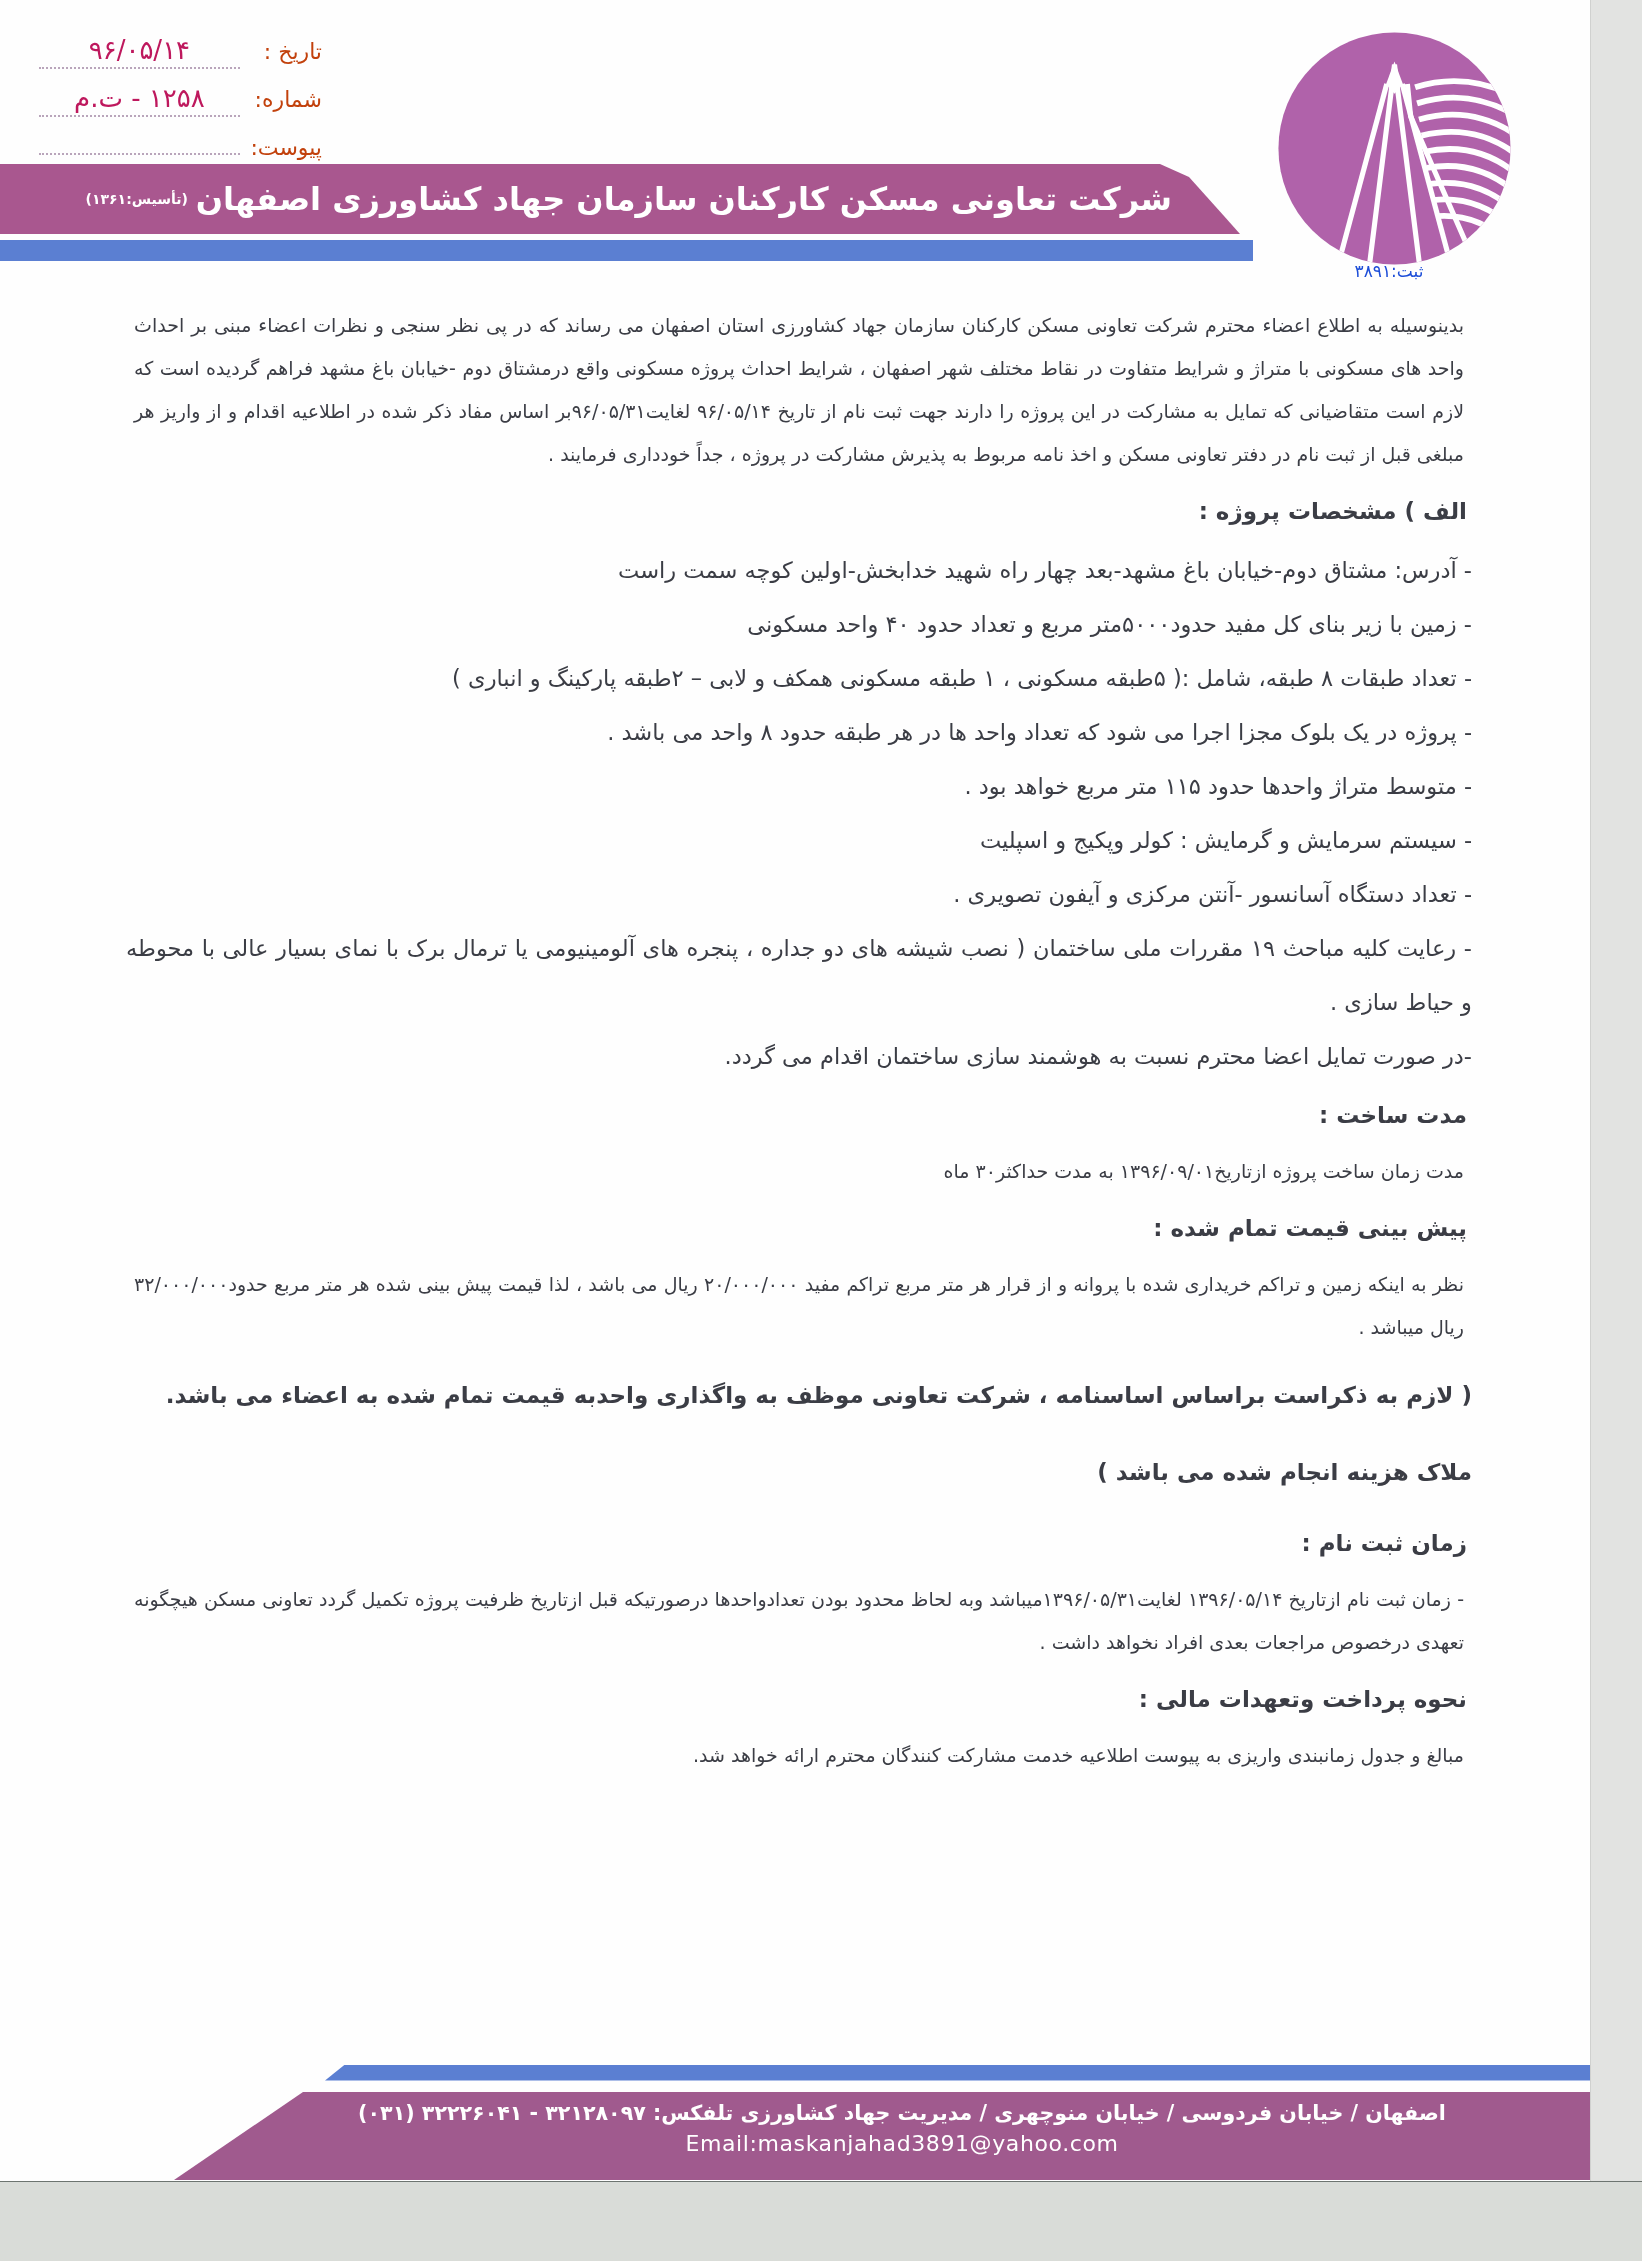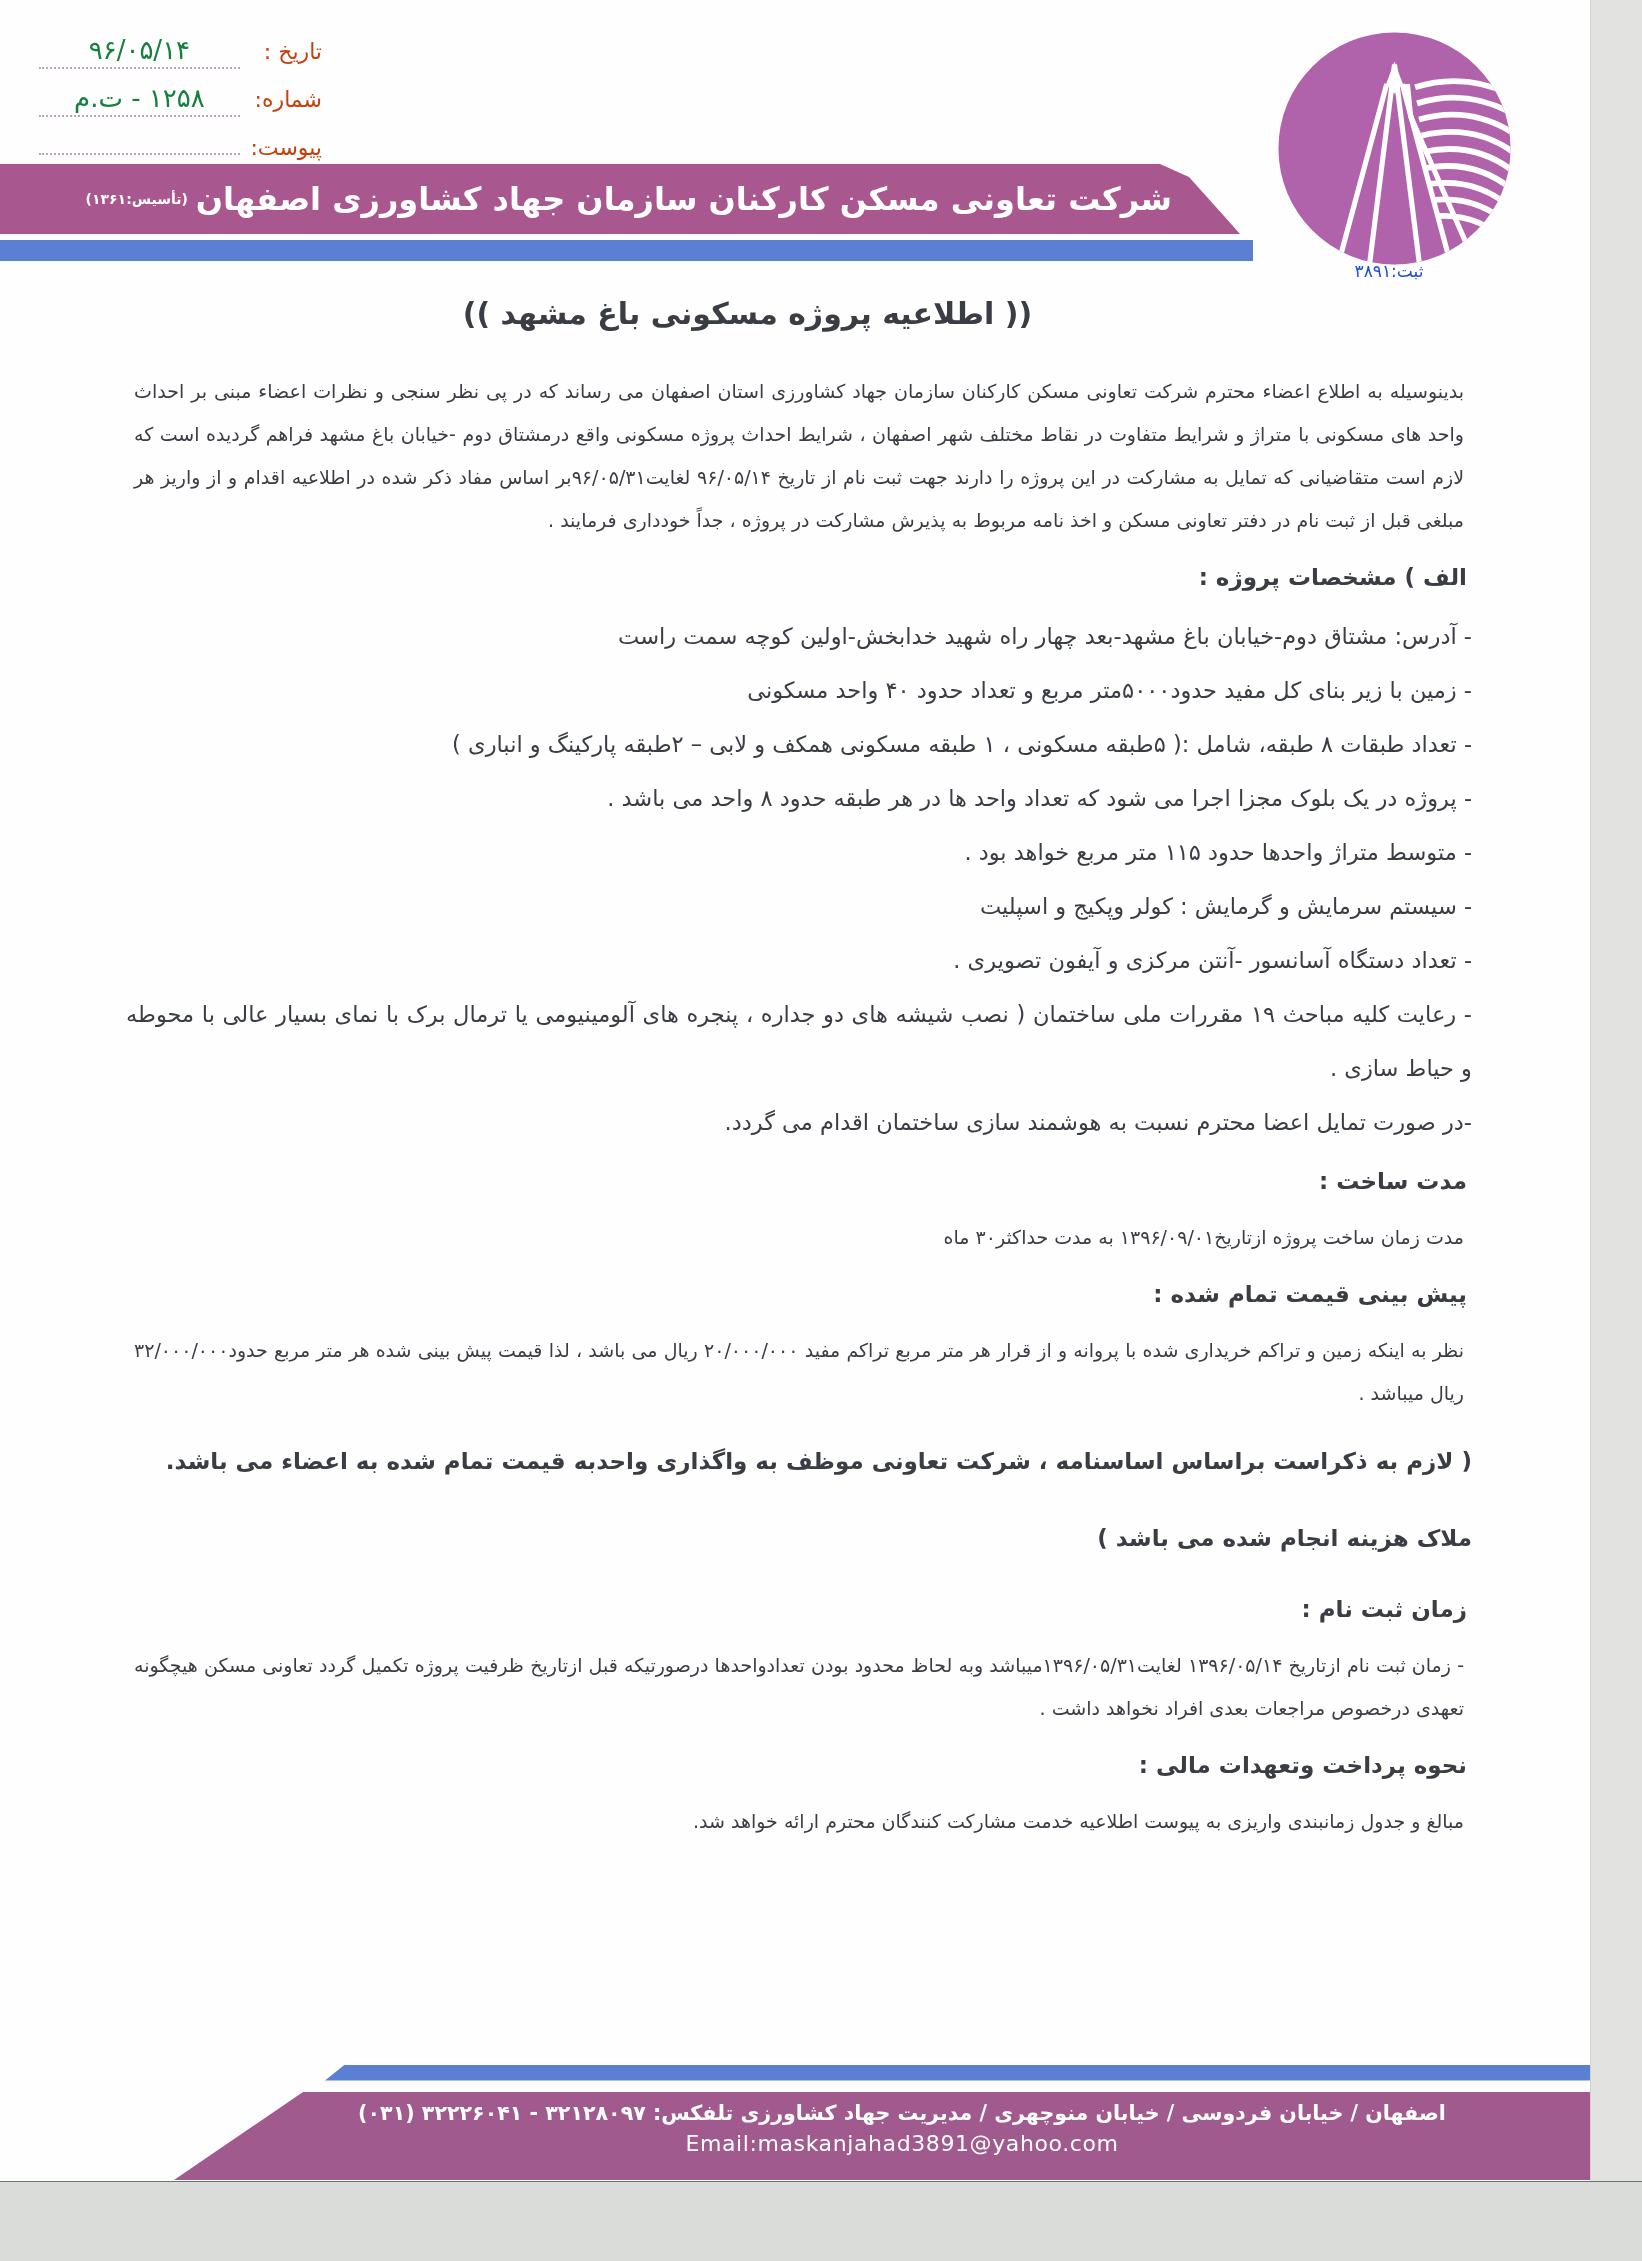--- a/index.html
+++ b/index.html
@@ -19,21 +19,21 @@
   .scan-edge-bottom {
     position: absolute; left: 0; top: 2181px; width: 1643px; height: 81px;
     background: #d9dcd8; border-top: 1.9px solid #6d7470;
   }
 
   
   .meta { position: absolute; left: 39px; top: 19.3px; width: 283px; direction: rtl; }
   .meta-row { display: flex; align-items: baseline; height: 48px; }
   .meta-label { color: #c2410c; font-size: 22px; white-space: nowrap; min-width: 77px; margin-top: 20px; }
   .meta-value {
-    flex: 1; border-bottom: 2.6px dotted #b9a5bb; margin-right: 5.2px; color: #15803d;
+    flex: 1; border-bottom: 2.6px dotted #b9a5bb; margin-right: 5.2px; color: #be185d;
     font-size: 26px; text-align: center; padding-bottom: 1.3px; direction: rtl;
   }
 
   
   .header-band {
     position: absolute; left: 0; top: 164px; width: 1240px; height: 70px;
     background: #a9578f;
     clip-path: polygon(0 0, 1160px 0, 1189px 13px, 1224px 52px, 1240px 70px, 0 70px);
   }
   .header-blue {
@@ -140,21 +140,20 @@
         <path d="M202 90 L280 380"></path>
         <path d="M210 90 L215 140 L320 380"></path>
       </g>
     </g>
     <polygon points="190,55 203,90 190,105 177,90" fill="#ffffff"></polygon>
     <path d="M70 300 A140 140 0 0 1 200 40" fill="none"></path>
   </svg>
   <div class="logo-reg">ثبت:۳۸۹۱</div>
 
   <div class="content">
-    <h1 class="doc-title">(( اطلاعیه پروژه مسکونی باغ مشهد ))</h1>
 
     <p class="para">بدینوسیله به اطلاع اعضاء محترم شرکت تعاونی مسکن کارکنان سازمان جهاد کشاورزی استان اصفهان می رساند که در پی نظر سنجی و نظرات اعضاء مبنی بر احداث واحد های مسکونی با متراژ و شرایط متفاوت در نقاط مختلف شهر اصفهان ، شرایط احداث پروژه مسکونی واقع درمشتاق دوم -خیابان باغ مشهد فراهم گردیده است که لازم است متقاضیانی که تمایل به مشارکت در این پروژه را دارند جهت ثبت نام از تاریخ ۹۶/۰۵/۱۴ لغایت۹۶/۰۵/۳۱بر اساس مفاد ذکر شده در اطلاعیه اقدام و از واریز هر مبلغی قبل از ثبت نام در دفتر تعاونی مسکن و اخذ نامه مربوط به پذیرش مشارکت در پروژه ، جداً خودداری فرمایند .</p>
 
     <p class="heading">الف ) مشخصات پروژه :</p>
     <p class="bullet">- آدرس: مشتاق دوم-خیابان باغ مشهد-بعد چهار راه شهید خدابخش-اولین کوچه سمت راست</p>
     <p class="bullet">- زمین با زیر بنای کل مفید حدود۵۰۰۰متر مربع و تعداد حدود ۴۰ واحد مسکونی</p>
     <p class="bullet">- تعداد طبقات ۸ طبقه، شامل :( ۵طبقه مسکونی ، ۱ طبقه مسکونی همکف و لابی – ۲طبقه پارکینگ و انباری )</p>
     <p class="bullet">- پروژه در یک بلوک مجزا اجرا می شود که تعداد واحد ها در هر طبقه حدود ۸ واحد می باشد .</p>
     <p class="bullet">- متوسط متراژ  واحدها حدود ۱۱۵ متر مربع خواهد بود .</p>
     <p class="bullet">- سیستم سرمایش و گرمایش : کولر وپکیج و اسپلیت</p>

